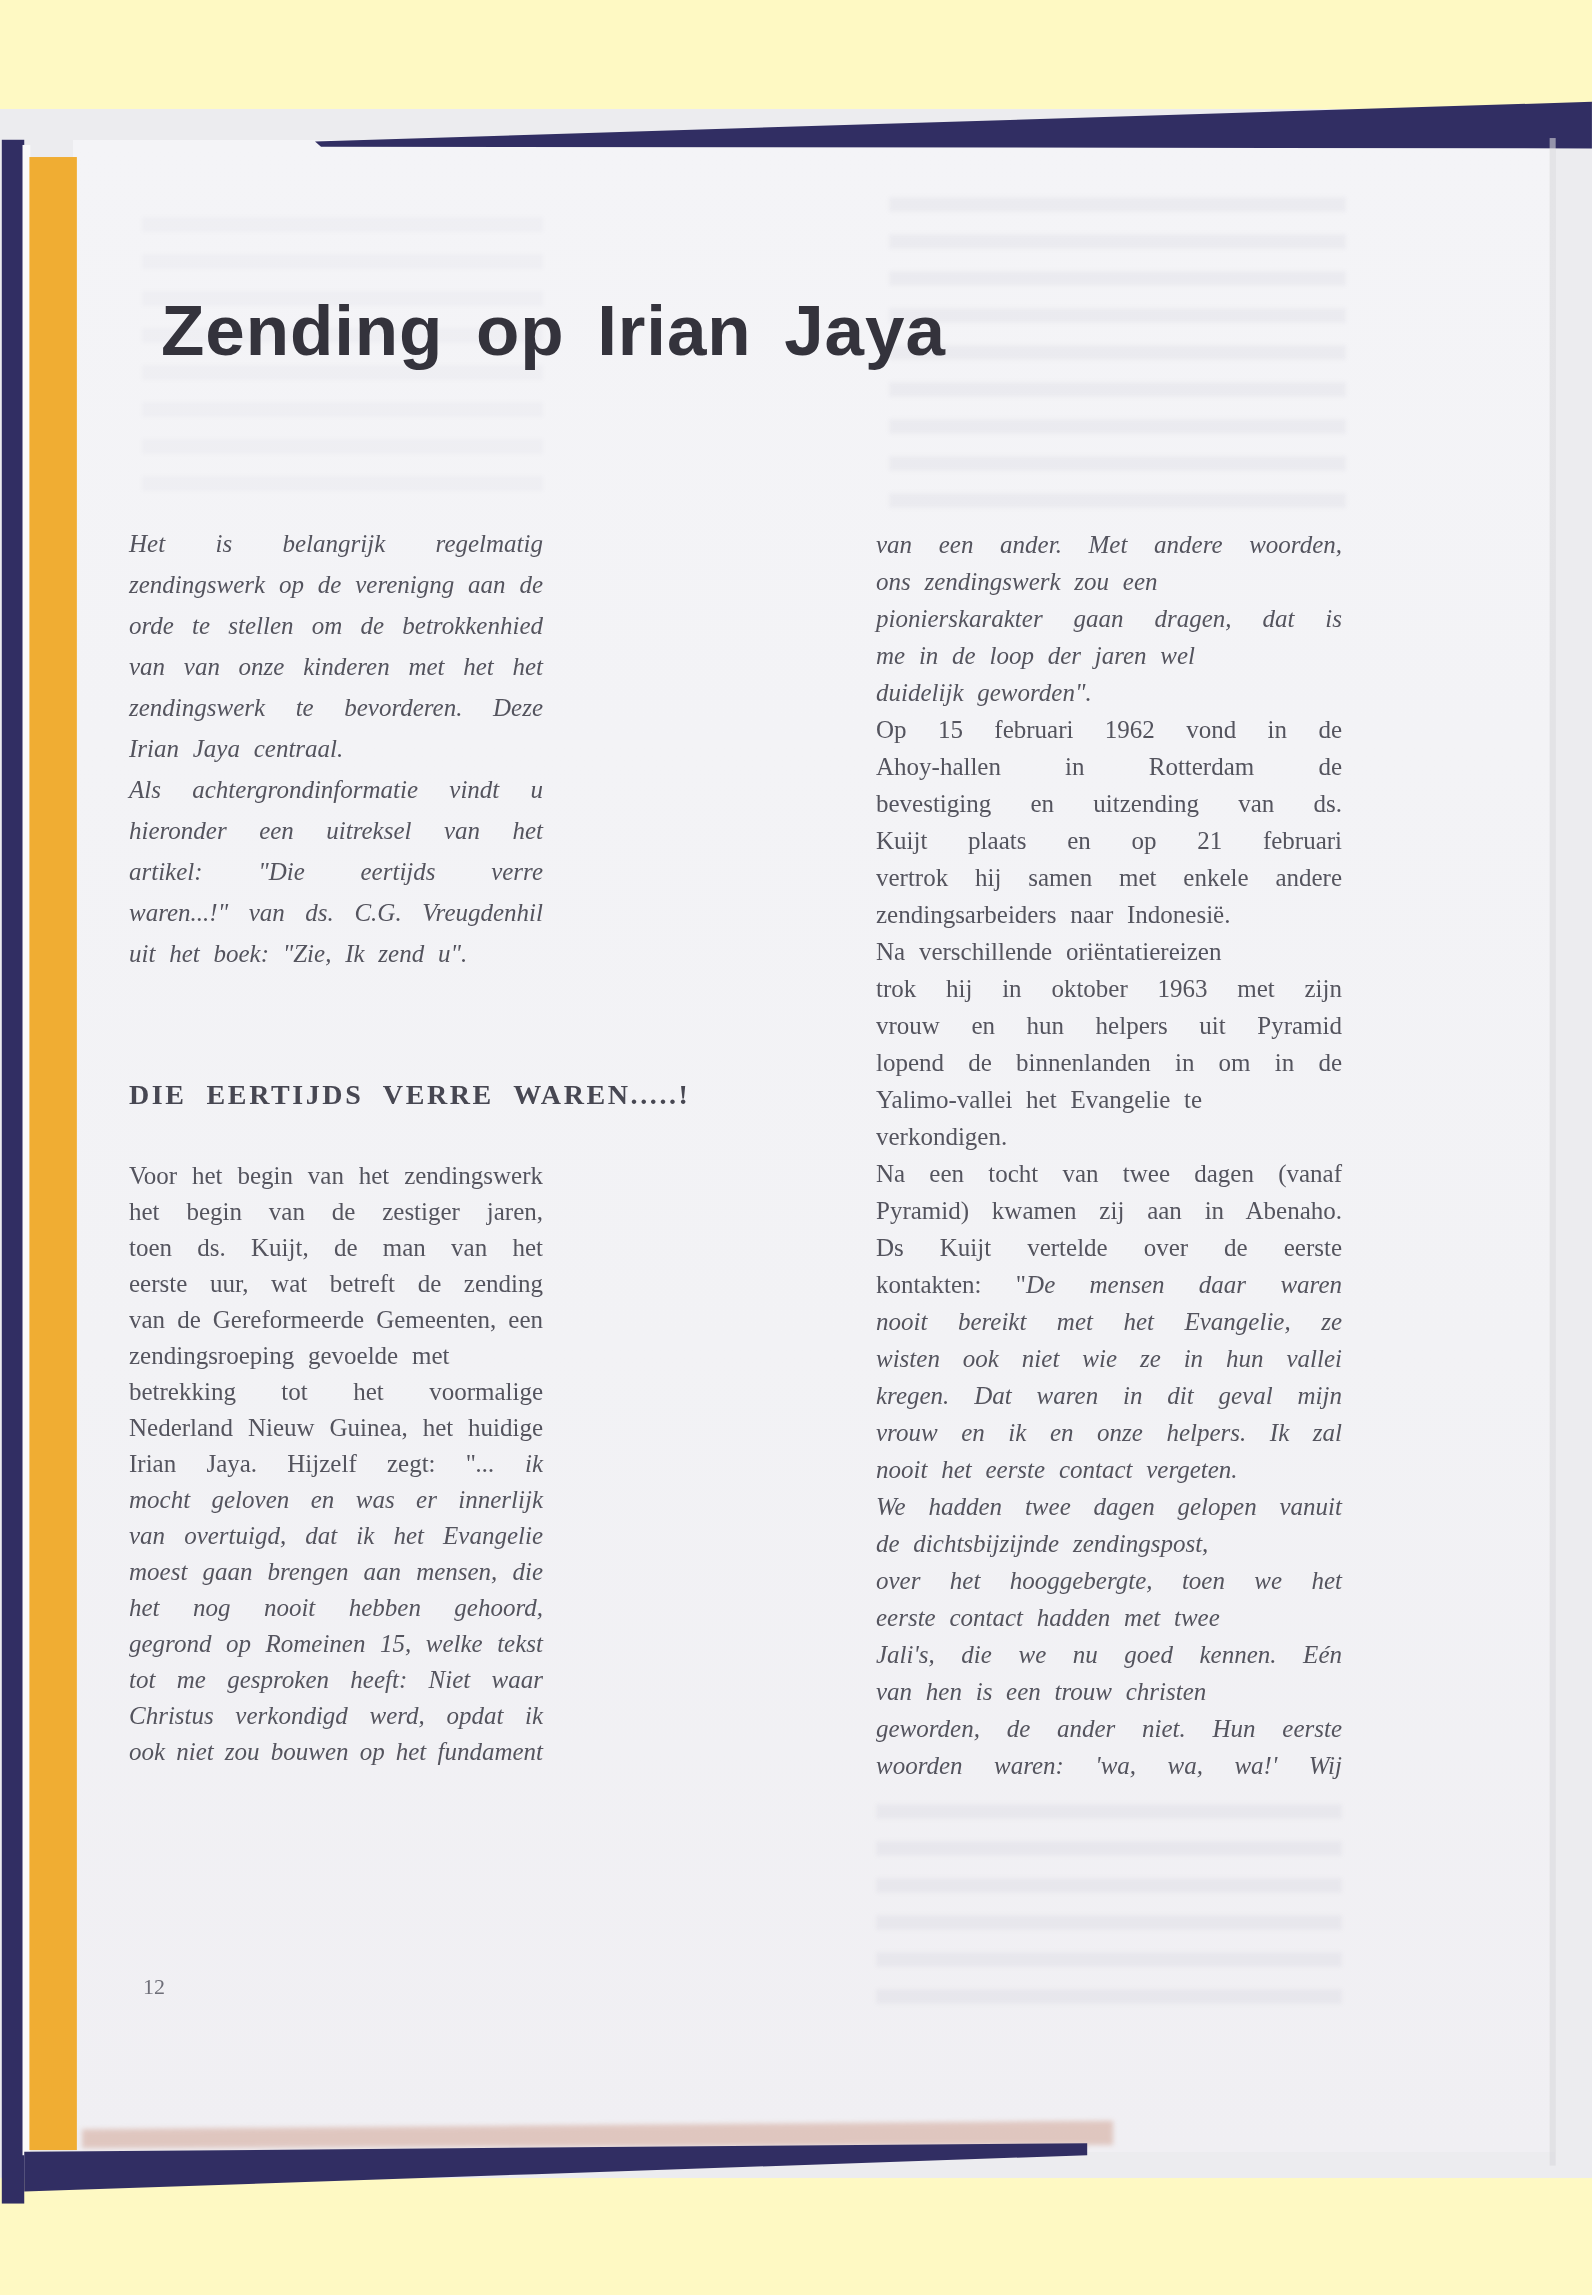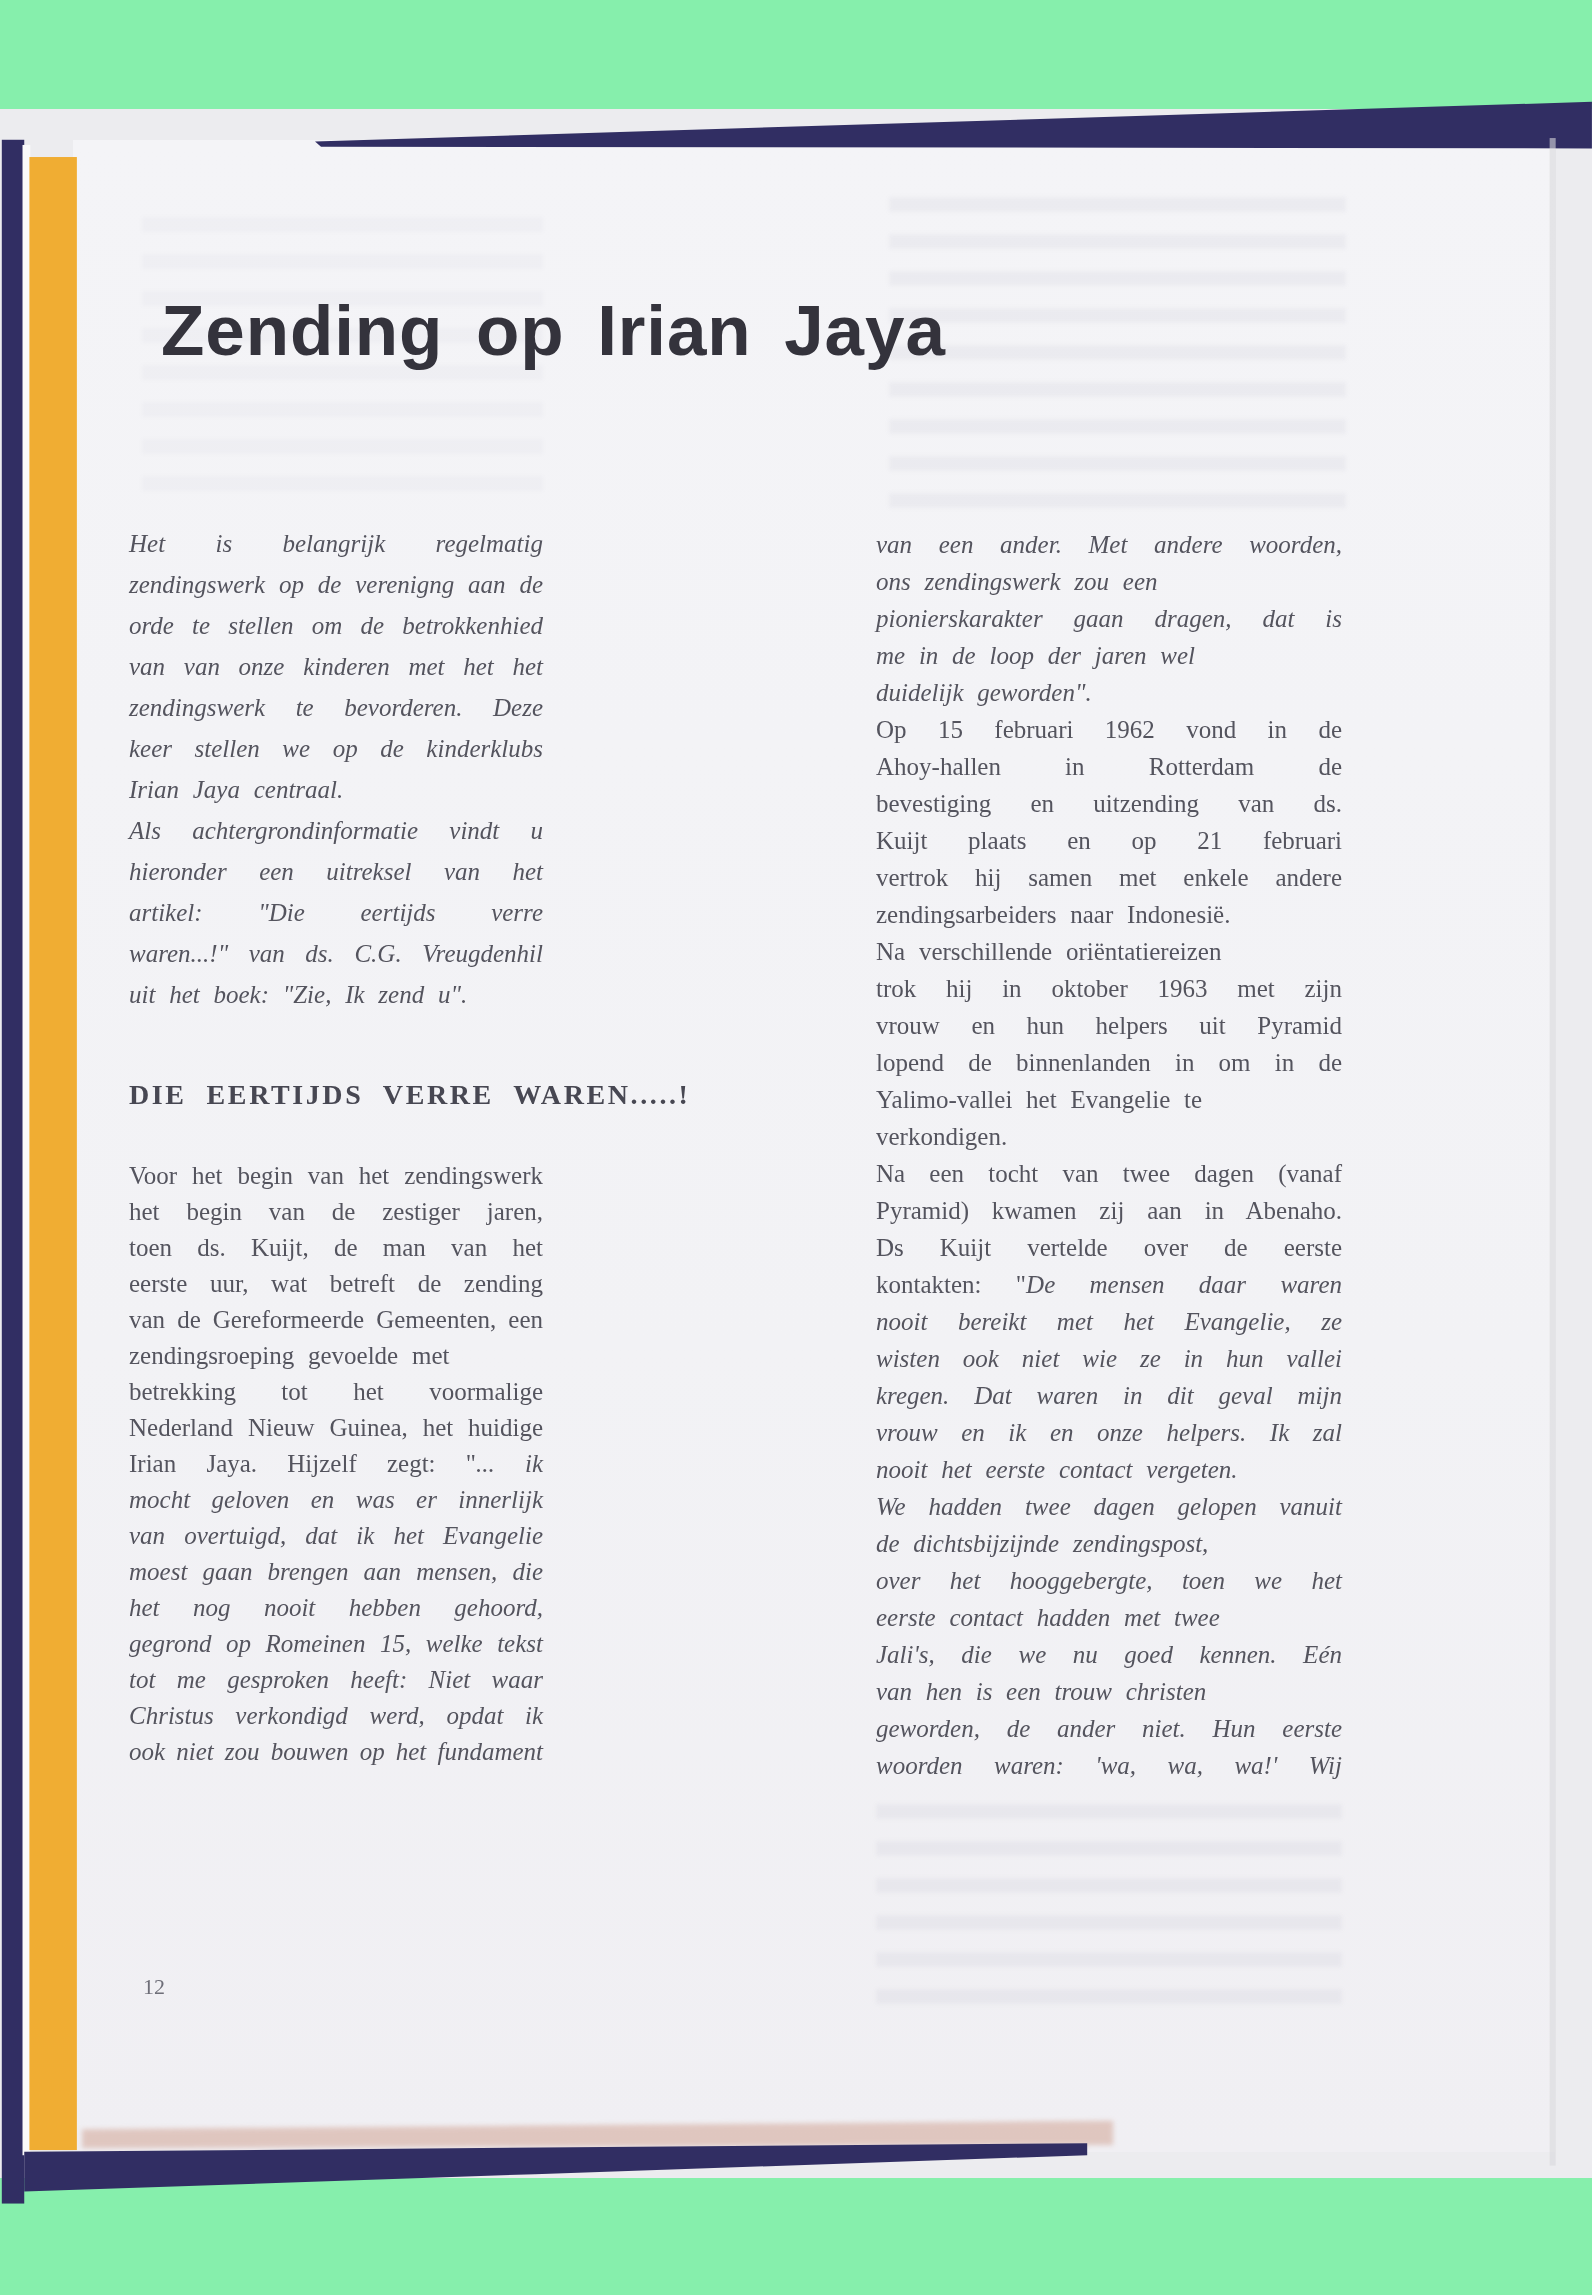--- a/index.html
+++ b/index.html
@@ -2,21 +2,21 @@
 <html style="--cover-navy: #312e63; --spine-yellow: #f0ad33; --page-bg: #f3f3f6; --ink: #54545e;font-size:14px"><head>
 <meta charset="utf-8">
 <style>
   :root{
     --cover-navy:#312e63;
     --spine-yellow:#f0ad33;
     --page-bg:#f3f3f6;
     --ink:#54545e;
   }
   html,body{margin:0;padding:0;background:#ffffff;}
-  .canvas{position:relative;width:1592px;height:2295px;background:#86efac;overflow:hidden;
+  .canvas{position:relative;width:1592px;height:2295px;background:#fef9c3;overflow:hidden;
           font-family:"Liberation Serif", serif;}
   .backdrop{position:absolute;left:0;top:109px;width:1592px;height:2069px;background:#ececef;}
   .sheet{position:absolute;left:73px;top:140px;width:1482px;height:2012px;
          background:linear-gradient(180deg,#f4f4f7 0%,#f2f2f5 60%,#f0eff3 100%);}
   .edge-svg{position:absolute;left:0;top:0;}
   .ghost{position:absolute;filter:blur(2.2px);opacity:.55;
          background:repeating-linear-gradient(to bottom, rgba(125,125,155,0.13) 0 14.7px, rgba(0,0,0,0) 14.7px 37px);}
   .page-title{position:absolute;left:161px;top:290px;
               font-family:"Liberation Sans", sans-serif;font-weight:bold;
               font-size:71px;color:#34333c;letter-spacing:0.9px;word-spacing:12px;white-space:nowrap;}
@@ -55,21 +55,20 @@
   </svg>
 
   <div class="page-title">Zending op Irian Jaya</div>
 
   <div class="col col-intro" id="intro-col">
       <div class="tline just"><span class="it">Het is belangrijk regelmatig</span></div>
       <div class="tline just"><span class="it">zendingswerk op de verenigng aan de</span></div>
       <div class="tline just"><span class="it">orde te stellen om de betrokkenhied</span></div>
       <div class="tline just"><span class="it">van van onze kinderen met het het</span></div>
       <div class="tline just"><span class="it">zendingswerk te bevorderen. Deze</span></div>
-      <div class="tline just"><span class="it">keer stellen we op de kinderklubs</span></div>
       <div class="tline"><span class="it">Irian Jaya centraal.</span></div>
       <div class="tline just"><span class="it">Als achtergrondinformatie vindt u</span></div>
       <div class="tline just"><span class="it">hieronder een uitreksel van het</span></div>
       <div class="tline just"><span class="it">artikel: "Die eertijds verre</span></div>
       <div class="tline just"><span class="it">waren...!" van ds. C.G. Vreugdenhil</span></div>
       <div class="tline"><span class="it">uit het boek: "Zie, Ik zend u".</span></div>
     </div>
 
   <div class="section-heading">DIE EERTIJDS VERRE WAREN.....!</div>
 

